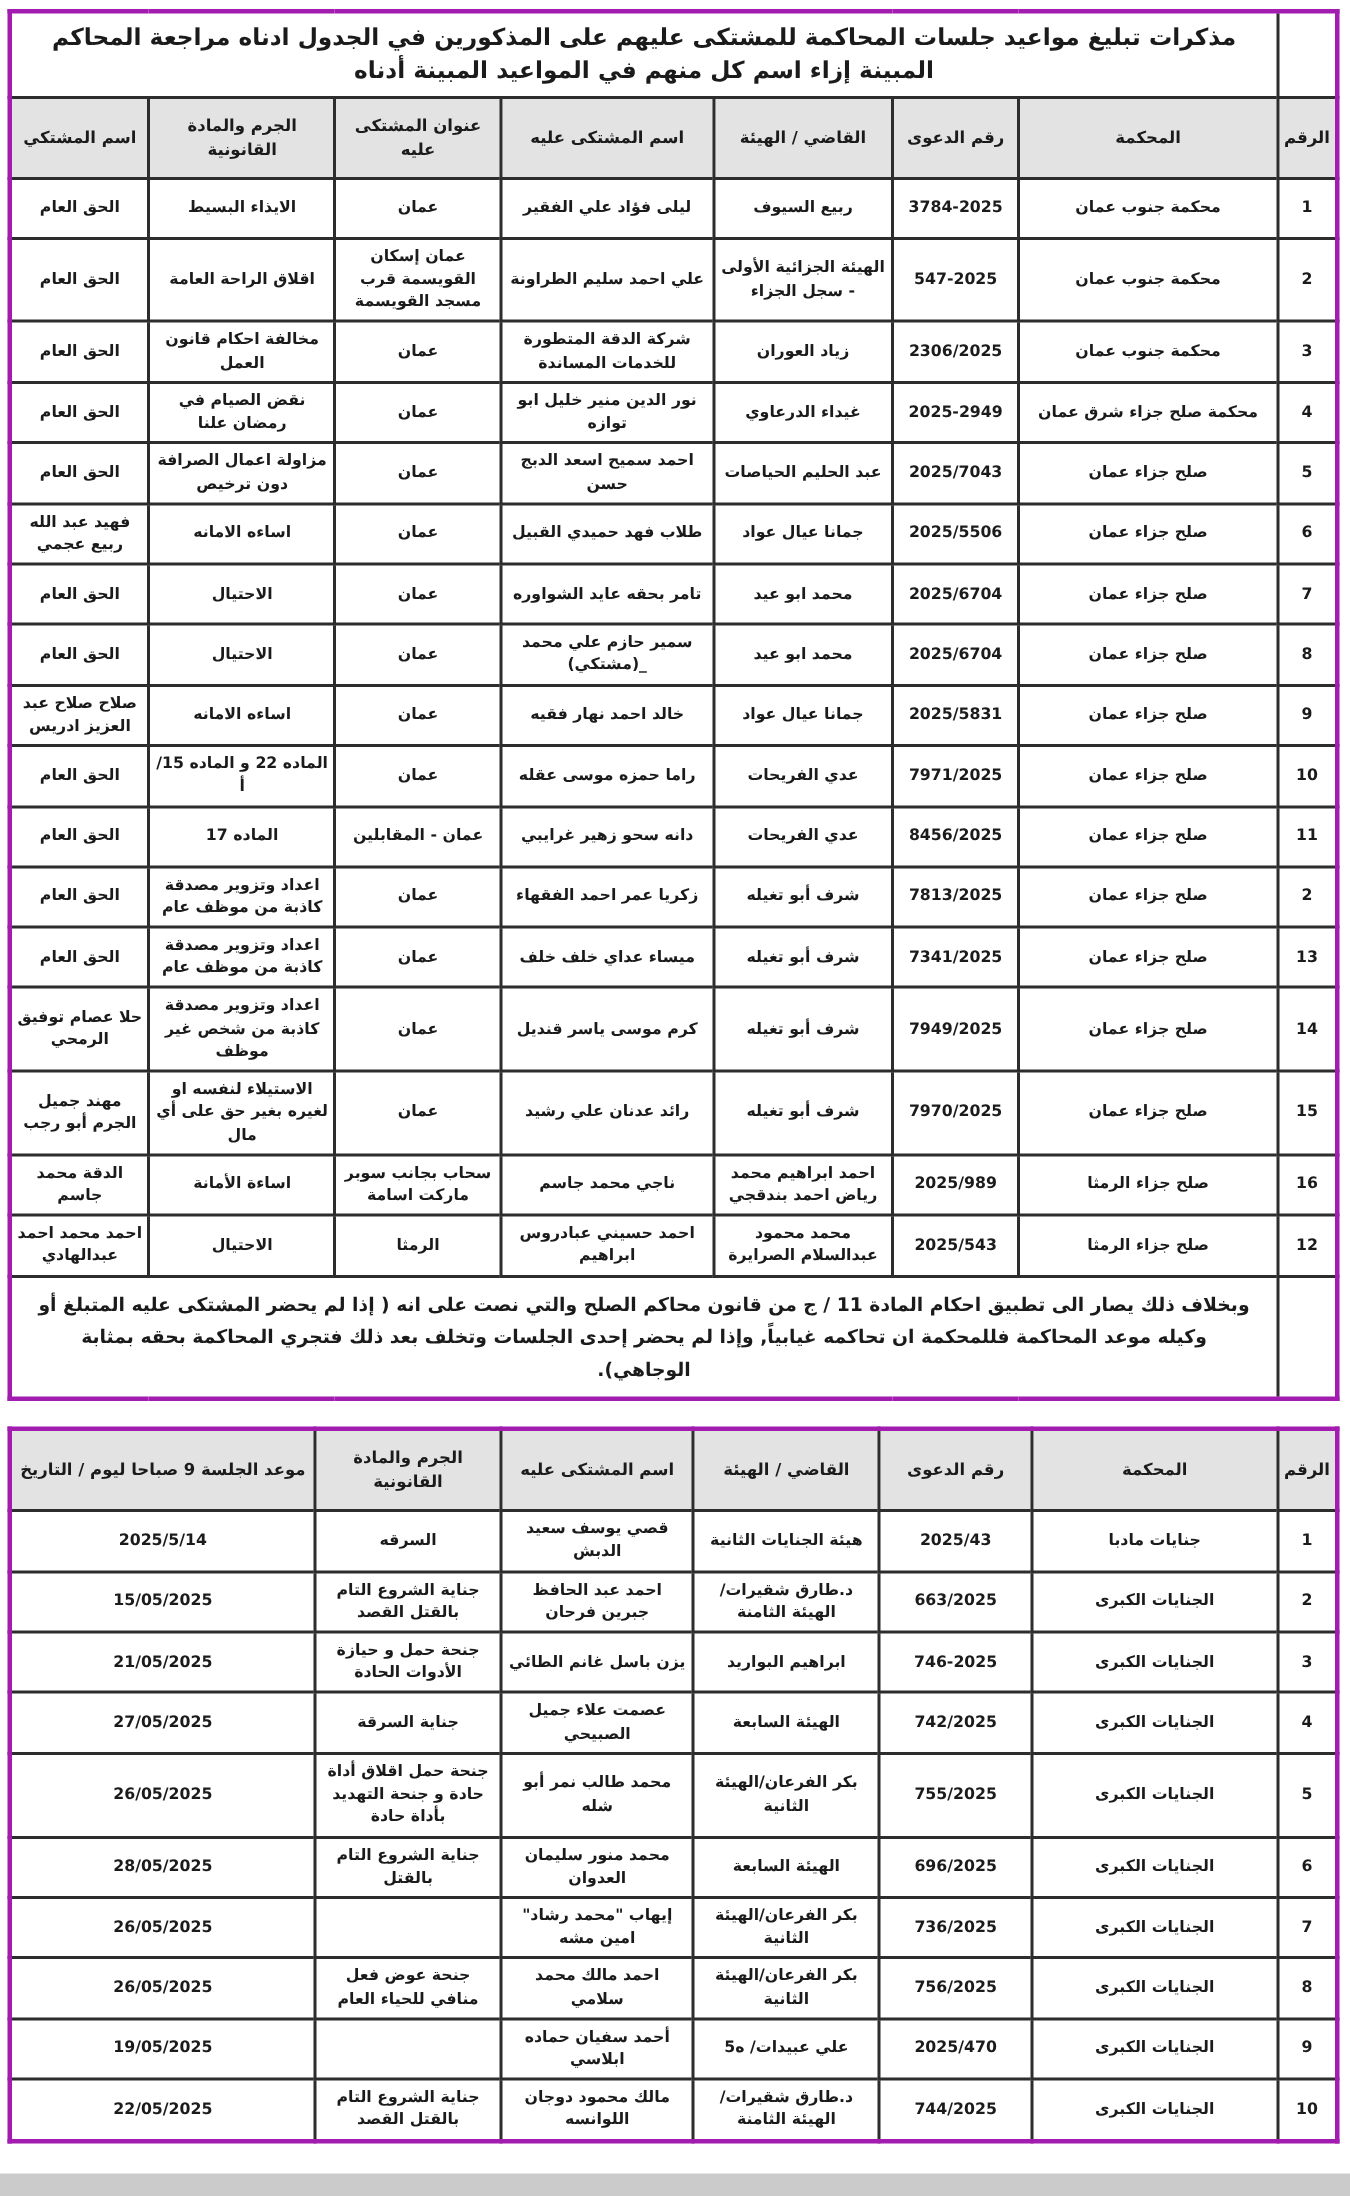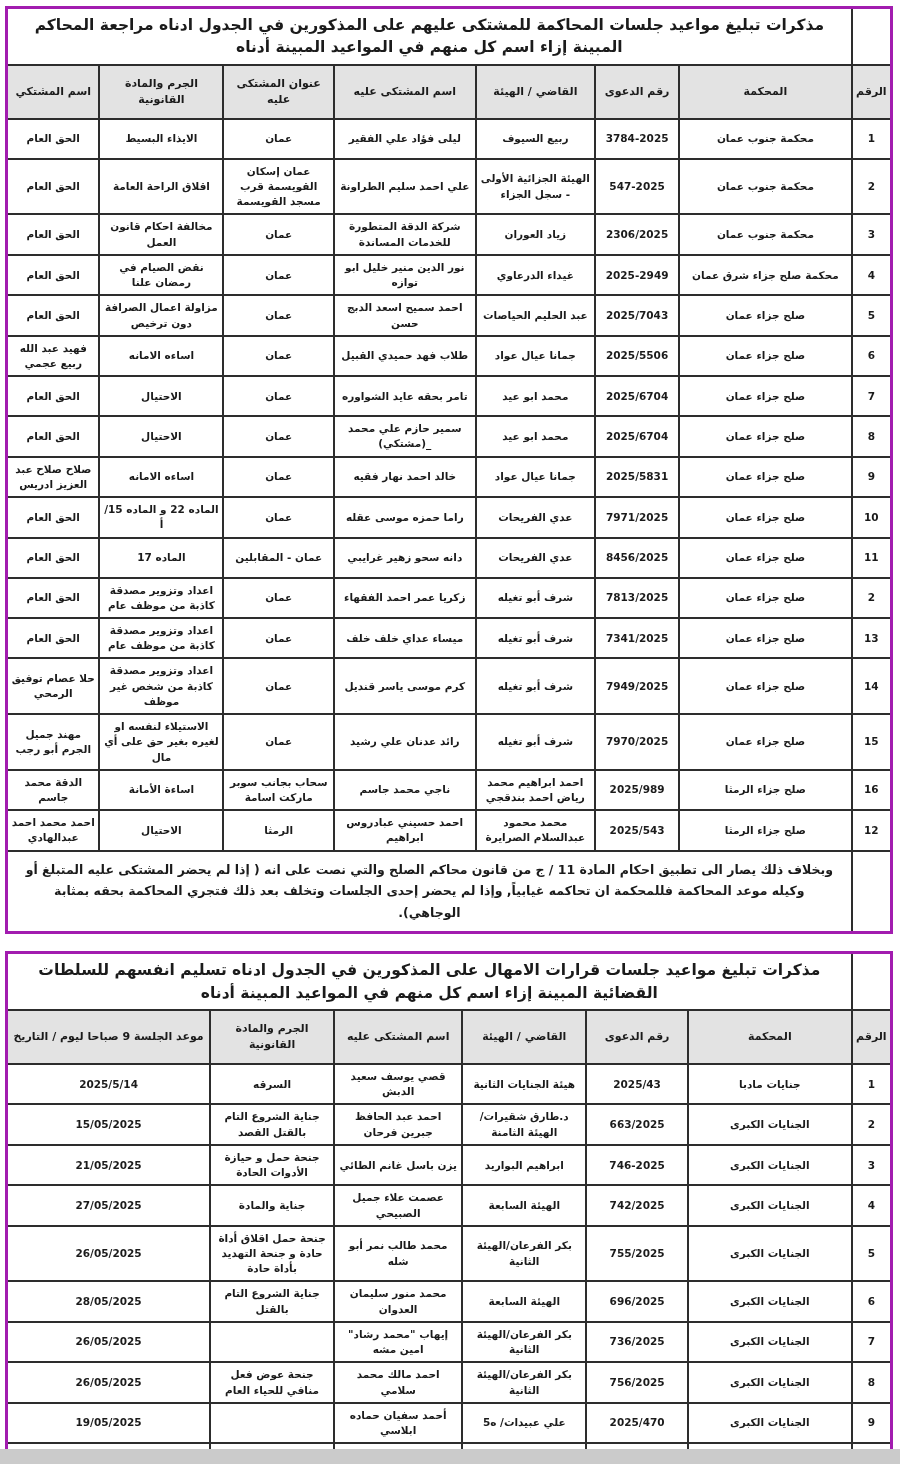--- a/index.html
+++ b/index.html
@@ -266,24 +266,20 @@
       <col style="width:4.5%">
         <col style="width:18.5%">
         <col style="width:11.5%">
         <col style="width:14%">
       <col style="width:14.5%">
         <col style="width:14%">
         <col style="width:23%">
     </colgroup>
     <thead>
       <tr>
-        <td class="num-spacer"></td>
-        <td class="title-cell" colspan="6">مذكرات تبليغ مواعيد جلسات قرارات الامهال على المذكورين في الجدول ادناه تسليم انفسهم للسلطات القضائية المبينة إزاء اسم كل منهم في المواعيد المبينة أدناه</td>
-      </tr>
-      <tr>
           <th class="col-head">الرقم</th>
           <th class="col-head">المحكمة</th>
           <th class="col-head">رقم الدعوى</th>
           <th class="col-head">القاضي / الهيئة</th>
           <th class="col-head">اسم المشتكى عليه</th>
           <th class="col-head">الجرم والمادة القانونية</th>
           <th class="col-head">موعد الجلسة 9 صباحا ليوم / التاريخ</th>
         </tr>
     </thead>
     <tbody>
@@ -313,21 +309,21 @@
           <td>يزن باسل غانم الطائي</td>
           <td>جنحة حمل و حيازة الأدوات الحادة</td>
           <td>21/05/2025</td>
         </tr>
         <tr>
           <td>4</td>
           <td>الجنايات الكبرى</td>
           <td>742/2025</td>
           <td>الهيئة السابعة</td>
           <td>عصمت علاء جميل الصبيحي</td>
-          <td>جناية والمادة</td>
+          <td>جناية السرقة</td>
           <td>27/05/2025</td>
         </tr>
         <tr>
           <td>5</td>
           <td>الجنايات الكبرى</td>
           <td>755/2025</td>
           <td>بكر الفرعان/الهيئة الثانية</td>
           <td>محمد طالب نمر أبو شله</td>
           <td>جنحة حمل اقلاق أداة حادة و جنحة التهديد بأداة حادة</td>
           <td>26/05/2025</td>

